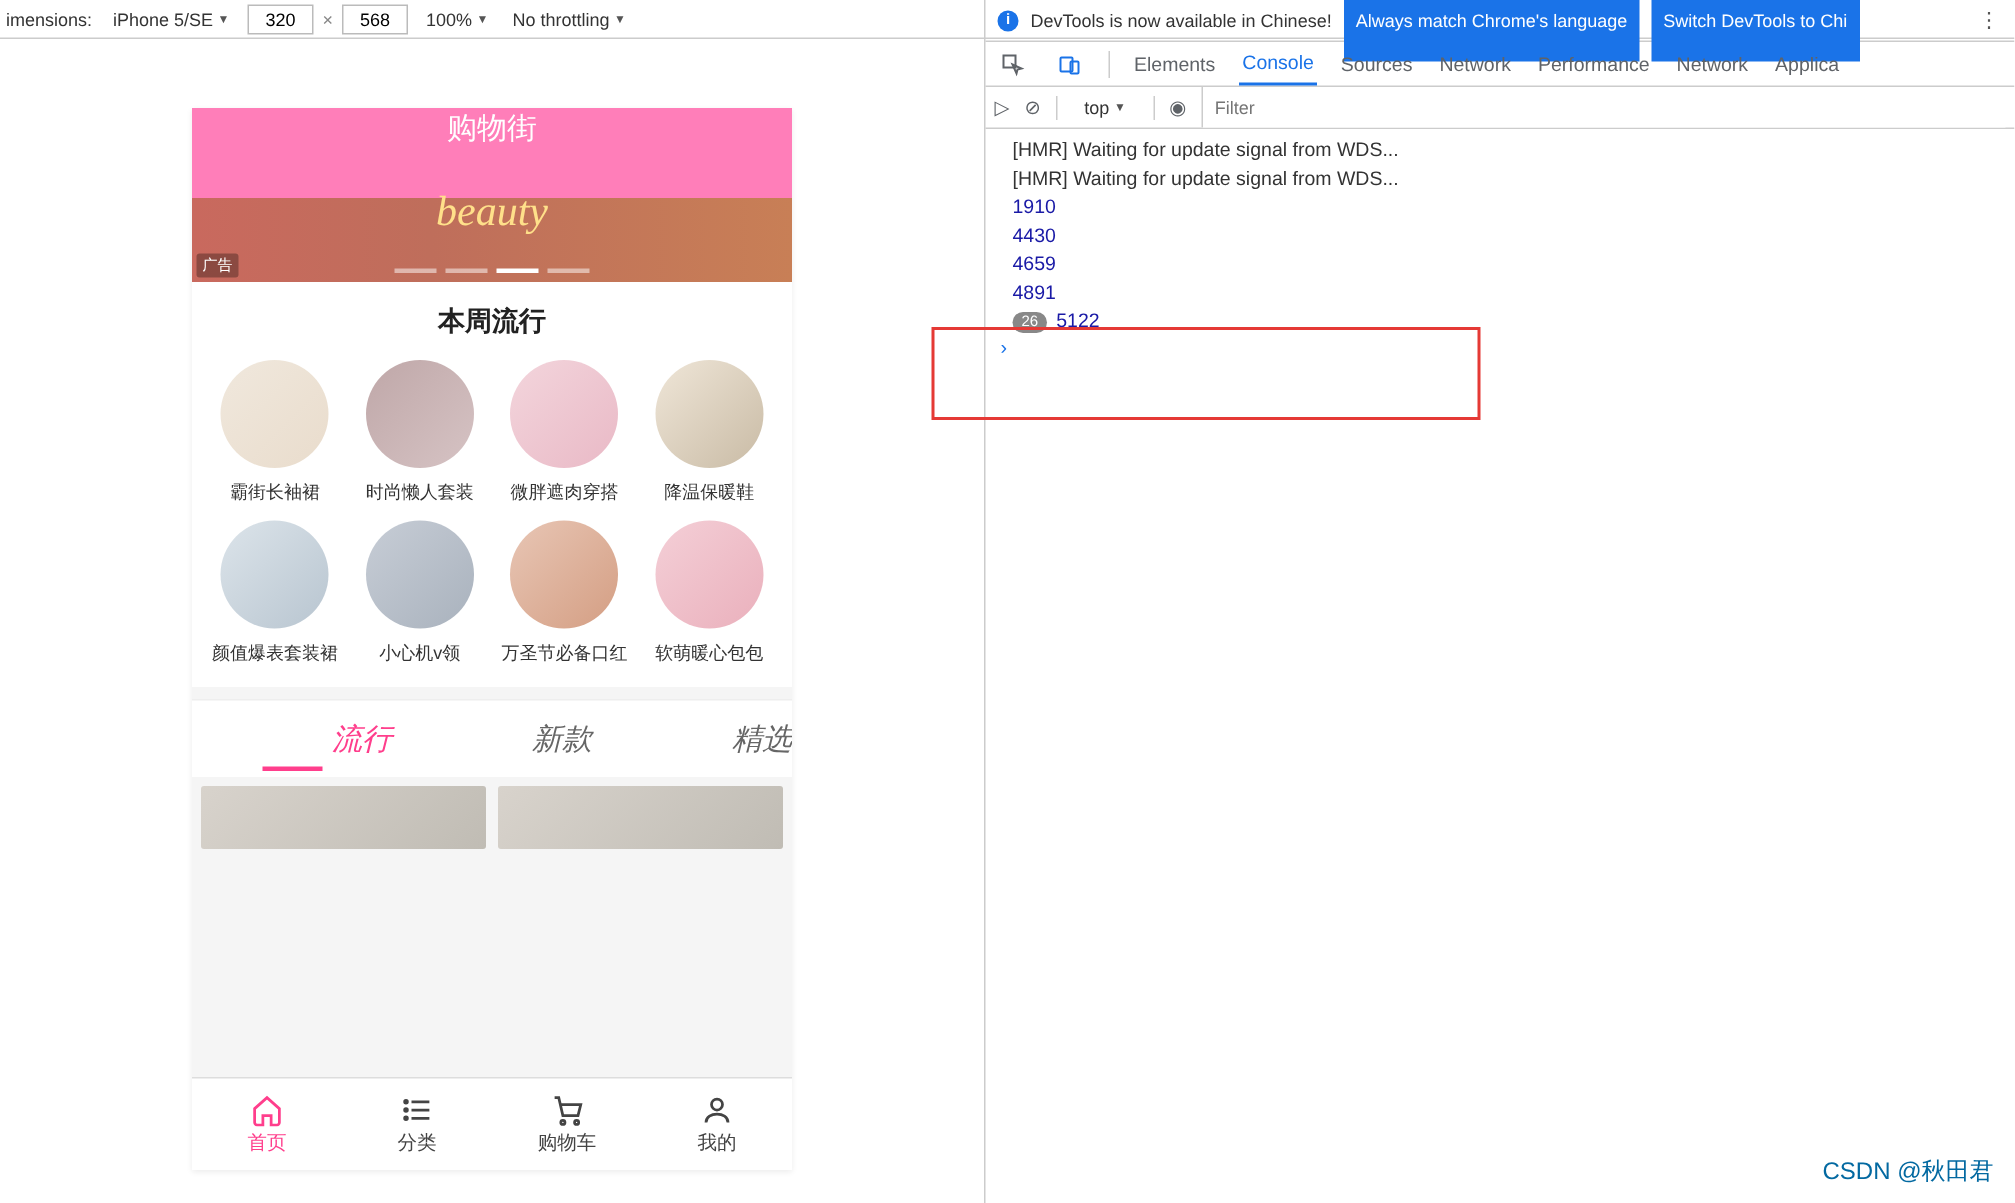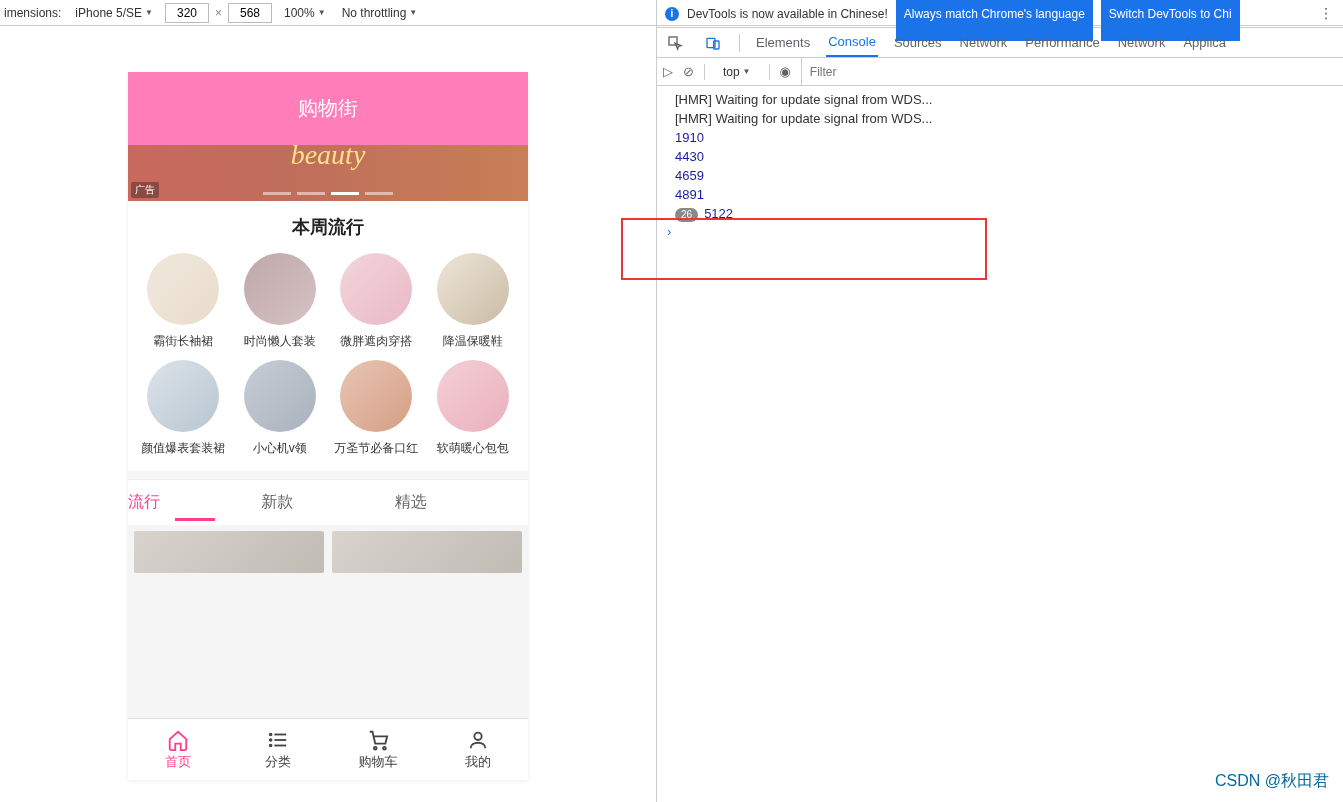--- a/index.html
+++ b/index.html
@@ -10,21 +10,21 @@
 .dev-toolbar .lbl { margin-right: 6px; }
 .dim-input { width: 44px; height: 20px; border: 1px solid #bbb; font-size: 12px; text-align: center; margin: 0 4px; }
 .x { color: #888; margin: 0 2px; }
 .drop { margin: 0 8px; display: inline-flex; align-items: center; }
 .tri { font-size: 8px; margin-left: 3px; color: #555; }
 .kebab { margin-left: auto; font-size: 14px; color: #555; padding: 0 6px; }
 
 
 .viewport { position: absolute; top: 26px; left: 0; width: 656px; height: 776px; background: #fff; display: flex; justify-content: center; padding-top: 46px; }
 .phone { width: 400px; height: 708px; background: #f5f5f5; box-shadow: 0 1px 4px rgba(0,0,0,.08); display: flex; flex-direction: column; overflow: hidden; }
-.phone-header { height: 73px; background: #ff7eb9; color: #fff; display: flex; align-items: center; justify-content: center; font-size: 20px; font-weight: 500; }
+.phone-header { height: 60px; background: #ff7eb9; color: #fff; display: flex; justify-content: center; font-size: 20px; font-weight: 500; }
 .banner { height: 56px; background: linear-gradient(90deg,#c9695e,#bf6e5b 40%,#c87f56); position: relative; }
 .banner .script { position:absolute; left:50%; top:-6px; transform:translateX(-50%); font-family: cursive; color:#ffe08a; font-size:28px; font-style:italic;}
 .indicators { position:absolute; bottom:6px; left:50%; transform:translateX(-50%); display:flex; gap:6px;}
 .ind { width:28px; height:3px; background:rgba(255,255,255,.5);}
 .ind.active{background:#fff;}
 .ad-tag{position:absolute;bottom:3px;left:3px;background:rgba(0,0,0,.3);color:#fff;font-size:10px;padding:1px 4px;border-radius:2px;}
 
 .row-section{background:#fff;margin-bottom:8px;}
 .icon-row{display:flex;justify-content:space-around;padding:14px 6px;}
 .icon-item{display:flex;flex-direction:column;align-items:center;width:80px;}
@@ -43,21 +43,21 @@
 .g2{background:linear-gradient(135deg,#bfa7a8,#d6c3c4);}
 .g3{background:linear-gradient(135deg,#f3d5dc,#e9b9c6);}
 .g4{background:linear-gradient(135deg,#efe6d8,#c9bba5);}
 .g5{background:linear-gradient(135deg,#dce4ea,#b8c5d0);}
 .g6{background:linear-gradient(135deg,#c7cdd6,#a9b2bd);}
 .g7{background:linear-gradient(135deg,#e8c6b5,#d49e83);}
 .g8{background:linear-gradient(135deg,#f4cfd7,#eab0bc);}
 .grid-item span{font-size:12px;color:#333;white-space:nowrap;}
 
 .tabs{display:flex;background:#fff;border-top:1px solid #eee;}
-.tab{flex:1;text-align:left;padding:12px 0;font-size:16px;color:#666;position:relative;}
+.tab{flex:1;text-align:right;padding:12px 0;font-size:20px;color:#666;position:relative;font-style:italic;}
 .tab.active{color:#ff3e8c;}
 .tab.active::after{content:"";position:absolute;bottom:4px;left:50%;transform:translateX(-50%);width:40px;height:3px;background:#ff3e8c;}
 
 .feed{display:flex;gap:8px;padding:6px 6px 0;background:#f5f5f5;height:48px;}
 .feed-item{flex:1;background:linear-gradient(135deg,#d8d3cc,#c0bcb4);border-radius:2px;}
 
 .bottom-nav{margin-top:auto;height:62px;background:#fff;border-top:1px solid #ddd;display:flex;}
 .nav-item{flex:1;display:flex;flex-direction:column;align-items:center;justify-content:center;font-size:13px;color:#444;gap:2px;}
 .nav-item.active{color:#ff3e8c;}
 .nav-item svg{width:22px;height:22px;}

